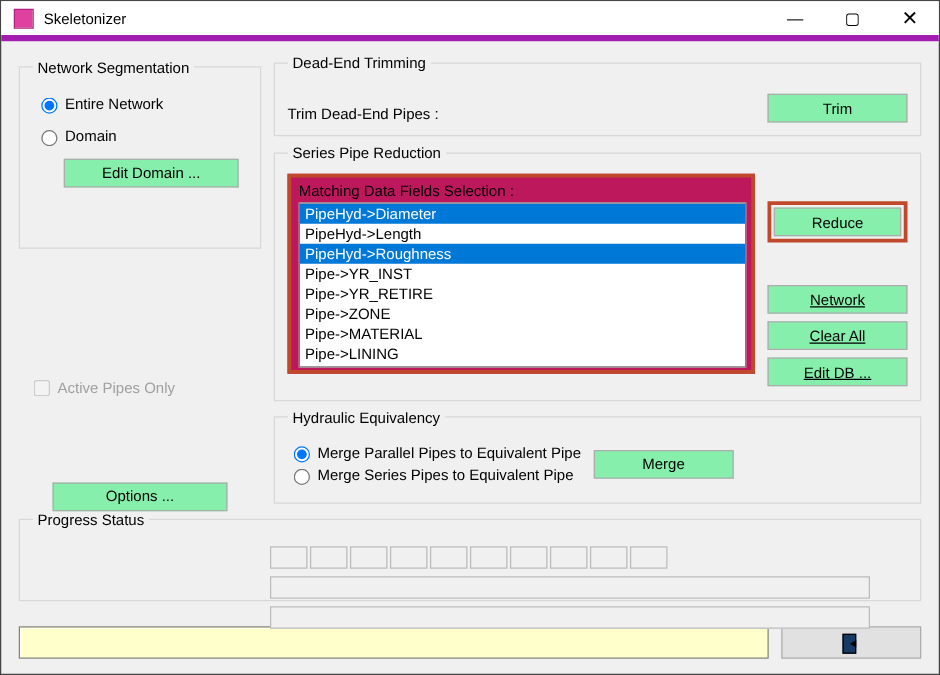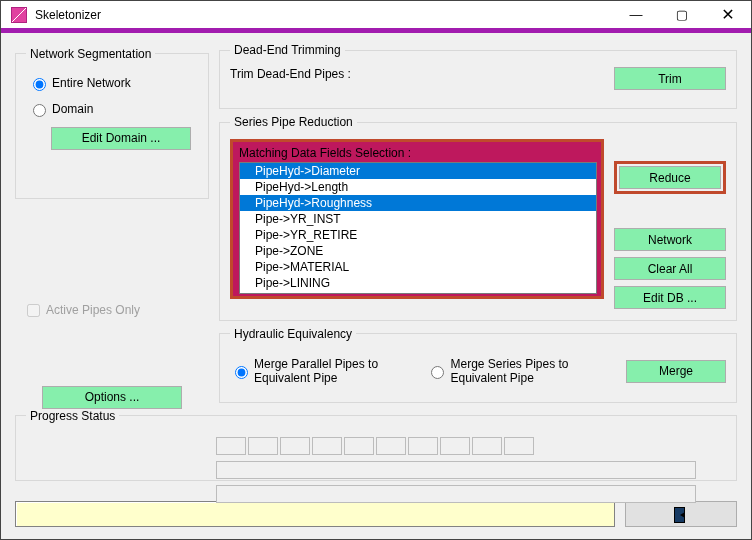--- a/index.html
+++ b/index.html
@@ -99,21 +99,21 @@
     color: #a0a0a0;
     margin: 96px 0 0 8px;
   }
   .checkbox-row input { margin-right: 6px; }
   .options-wrap { margin-top: 66px; text-align: center; }
   
   .dead-end {
     grid-column: 2;
     grid-row: 1;
     display: flex;
-    align-items: flex-start;
+    align-items: flex-end;
     justify-content: space-between;
     height: 66px;
     padding-top: 4px;
   }
   .series {
     grid-column: 2;
     grid-row: 2;
     padding-bottom: 10px;
   }
   .series-inner {
@@ -130,52 +130,53 @@
   .matching-label { margin-bottom: 2px; }
   .listbox {
     width: 100%;
     height: 132px;
     background: #fff;
     border: 1px solid #7a7a7a;
     overflow-y: scroll;
     font-size: 12px;
   }
   .listbox .item {
-    padding: 0px 15px;
+    padding: 0px 4px;
     line-height: 16px;
     white-space: nowrap;
   }
   .listbox .item.selected {
     background: #0078d7;
     color: #fff;
   }
   .side-buttons {
     width: 112px;
     display: flex;
     flex-direction: column;
     gap: 6px;
     margin-top: 22px;
+    text-decoration: underline;
   }
   .side-buttons .spacer { height: 22px; }
   .btn-highlight {
     border: 3px solid #c0492c;
     padding: 2px;
     display: inline-block;
   }
   .btn-highlight .btn { width: 100%; }
   .side-buttons .btn { width: 100%; }
   .hydraulic {
     grid-column: 2;
     grid-row: 3;
     height: 76px;
     display: flex;
     align-items: center;
     gap: 10px;
   }
-  .hydro-opts { display: flex; flex-direction: row; gap: 2px; }
+  .hydro-opts { display: flex; flex-direction: column; gap: 2px; }
   .progress {
     grid-column: 1 / span 2;
     grid-row: 4;
     height: 72px;
     padding: 6px 10px 8px 10px;
   }
   .seg-row {
     display: flex;
     gap: 2px;
     margin: 4px 0 6px 190px;

